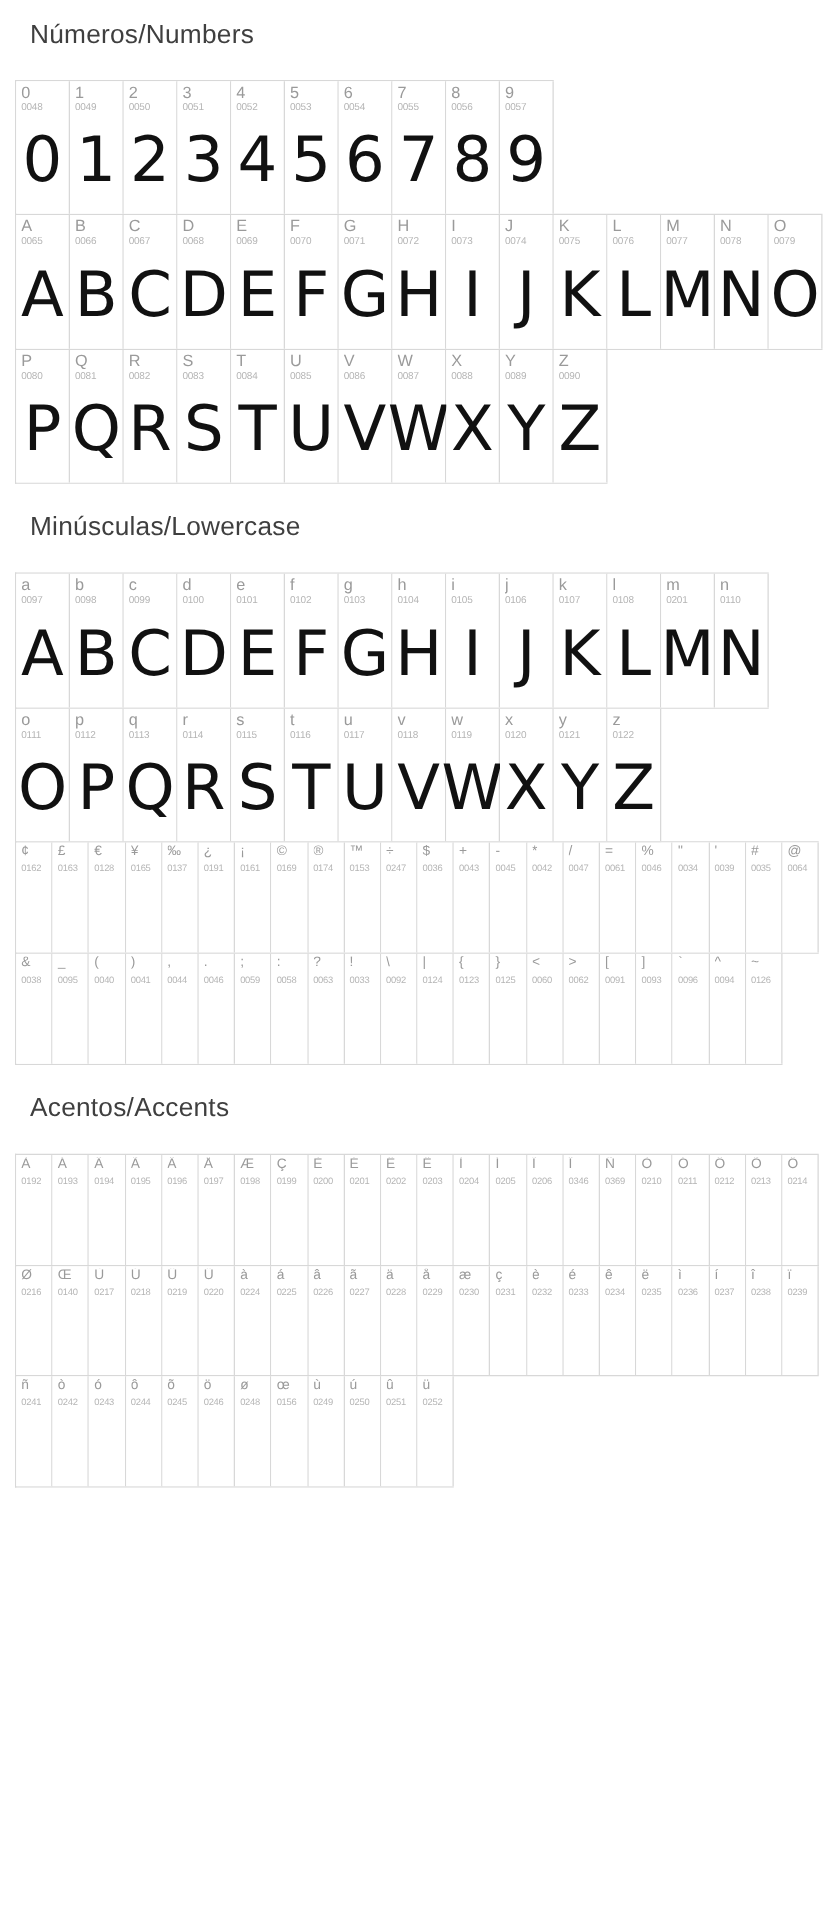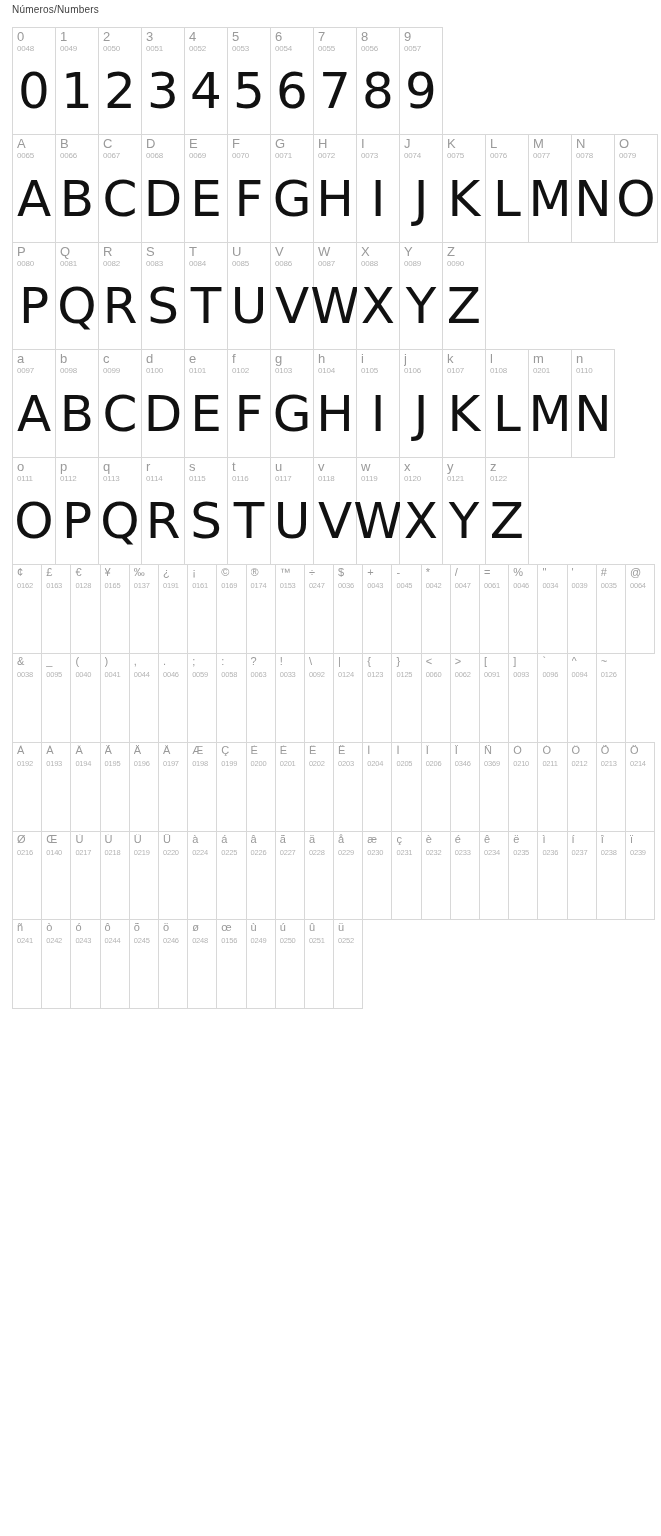--- a/index.html
+++ b/index.html
@@ -12,24 +12,24 @@
   body {
     width: 661px;
     min-height: 1536px;
     color: #333333;
   }
   .page {
     width: 661px;
     padding: 0 0 20px 0;
   }
   .section-title {
-    font-size: 10px;
+    font-size: 21px;
     color: #3f3f3f;
     font-weight: 400;
-    margin: 0;
+    margin: 12px;
     padding: 12px 16px 12px 12px;
     letter-spacing: 0.2px;
   }
   .first-title { padding-top: 4px; }
   .grid-block {
     margin: 0 0 0 12px;
     display: flex;
     flex-wrap: wrap;
     width: 637px;
   }
@@ -349,20 +349,21 @@
         </div>
         <div class="glyph-cell">
           <div class="cell-head">
             <span class="cell-char">Z</span>
             <span class="cell-code">0090</span>
           </div>
           <div class="cell-body">Z</div>
         </div>
       </div>
     </div>
+    <div class="section-title">Minúsculas/Lowercase</div>
     <div class="grid-block">
       <div class="row">
         <div class="glyph-cell">
           <div class="cell-head">
             <span class="cell-char">a</span>
             <span class="cell-code">0097</span>
           </div>
           <div class="cell-body">A</div>
         </div>
         <div class="glyph-cell">
@@ -844,20 +845,21 @@
         </div>
         <div class="glyph-cell">
           <div class="cell-head">
             <span class="cell-char">~</span>
             <span class="cell-code">0126</span>
           </div>
           <div class="cell-body"></div>
         </div>
       </div>
     </div>
+    <div class="section-title">Acentos/Accents</div>
     <div class="grid-block">
       <div class="row acc empty">
         <div class="glyph-cell">
           <div class="cell-head">
             <span class="cell-char">À</span>
             <span class="cell-code">0192</span>
           </div>
           <div class="cell-body"></div>
         </div>
         <div class="glyph-cell">

